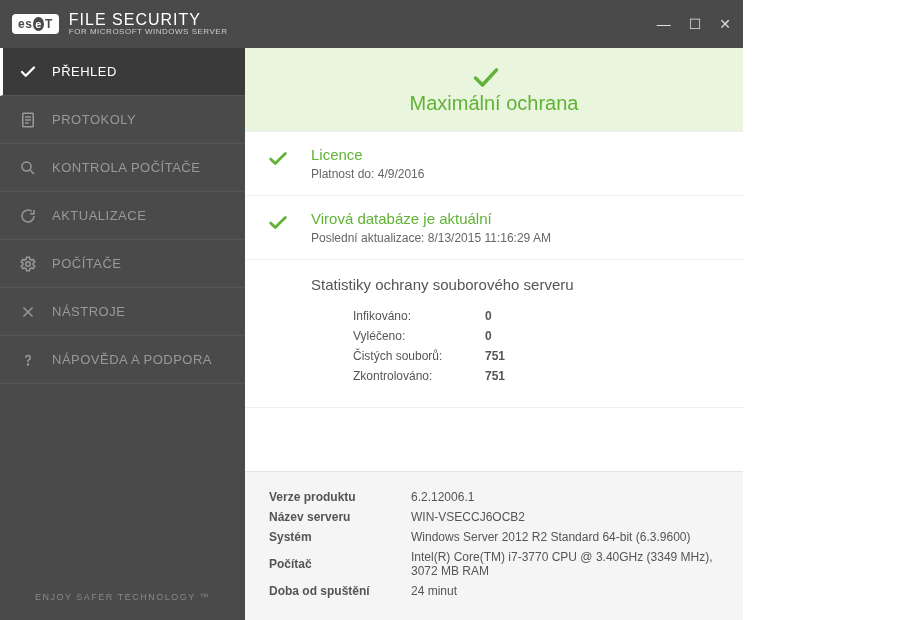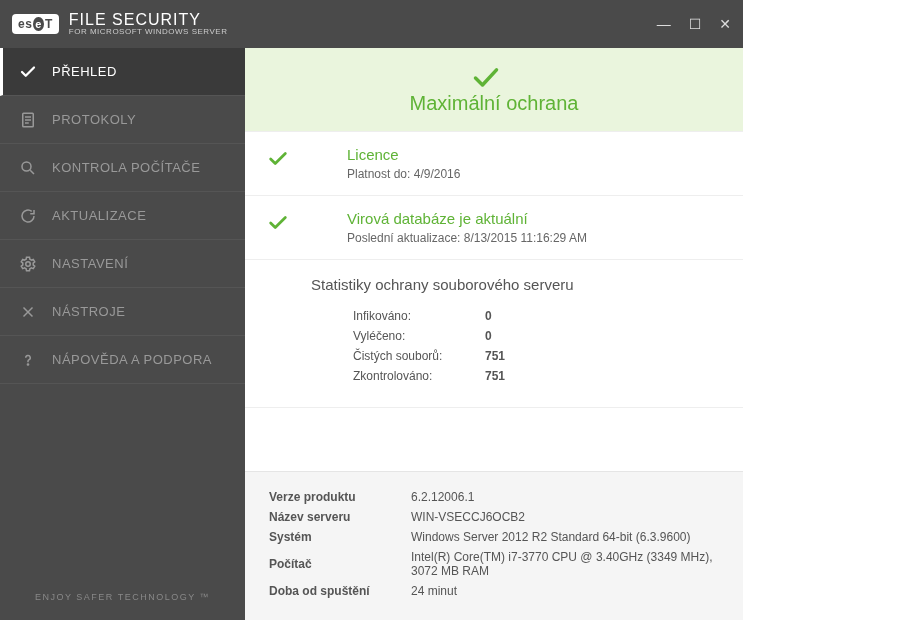--- a/index.html
+++ b/index.html
@@ -28,21 +28,21 @@
   
   .main { flex: 1; background: #fff; display: flex; flex-direction: column; overflow: auto; }
   
   .banner { display: flex; align-items: center; padding: 16px 22px; background: #eaf5dd; border-bottom: 1px solid #eee; flex-direction: column;}
   .banner .check { width: 28px; height: 28px; margin-right: 16px; }
   .banner-title { font-size: 20px; color: #5fb336; font-weight: 400; }
   
   .section { padding: 14px 22px 14px 22px; border-bottom: 1px solid #eee; display: flex; }
   .section .check-col { width: 44px; padding-top: 2px; }
   .section .check-col svg { width: 22px; height: 22px; }
-  .section-content { flex: 1; margin-left: 36px; }
+  .section-content { flex: 1; }
   .section-title { color: #5fb336; font-size: 15px; margin-bottom: 4px; }
   .section-sub { color: #666; font-size: 12px; }
   
   .stats-section { padding: 16px 22px 20px 66px; border-bottom: 1px solid #eee; }
   .stats-title { color: #555; font-size: 15px; margin-bottom: 12px; }
   .stats-table { font-size: 12px; color: #555; margin-left: 40px; }
   .stats-table td { padding: 2px 0; }
   .stats-table td.label { width: 130px; }
   .stats-table td.val { font-weight: bold; }
   
@@ -119,21 +119,21 @@
           <span>AKTUALIZACE</span>
         </div>
 
         <div class="nav-item">
           <span class="nav-icon">
             <svg viewBox="0 0 24 24" fill="none" stroke="#999" stroke-width="2">
                 <circle cx="12" cy="12" r="3"></circle>
                 <path d="M19 12a7 7 0 0 0-.1-1.2l2.1-1.6-2-3.4-2.5 1a7 7 0 0 0-2-1.2L14 3h-4l-.5 2.6a7 7 0 0 0-2 1.2l-2.5-1-2 3.4 2.1 1.6A7 7 0 0 0 5 12c0 .4 0 .8.1 1.2L3 14.8l2 3.4 2.5-1a7 7 0 0 0 2 1.2L10 21h4l.5-2.6a7 7 0 0 0 2-1.2l2.5 1 2-3.4-2.1-1.6c.1-.4.1-.8.1-1.2z"></path>
               </svg>
           </span>
-          <span>NASTAVENÍ</span>
+          <span>POČÍTAČE</span>
         </div>
 
         <div class="nav-item">
           <span class="nav-icon">
             <svg viewBox="0 0 24 24" fill="none" stroke="#999" stroke-width="2">
                 <path d="M6 18L18 6"></path>
                 <path d="M6 6l12 12"></path>
               </svg>
           </span>
           <span>NÁSTROJE</span>

